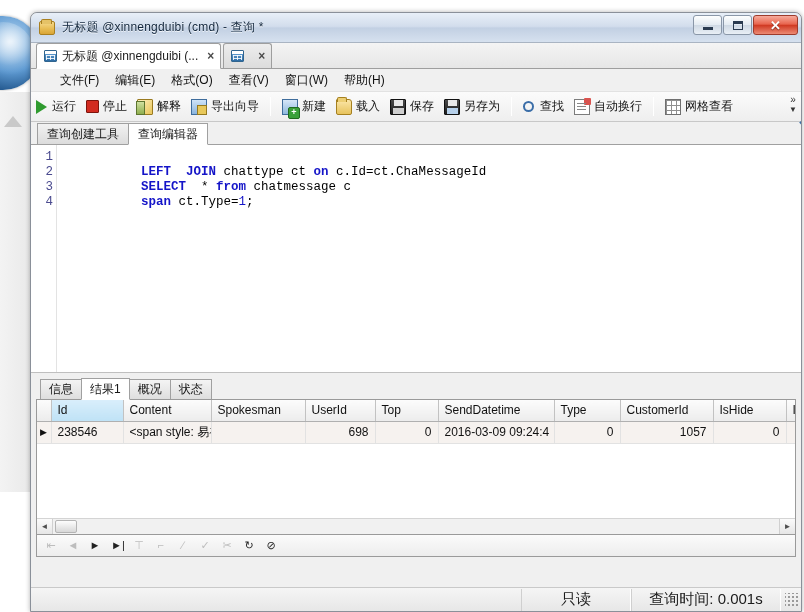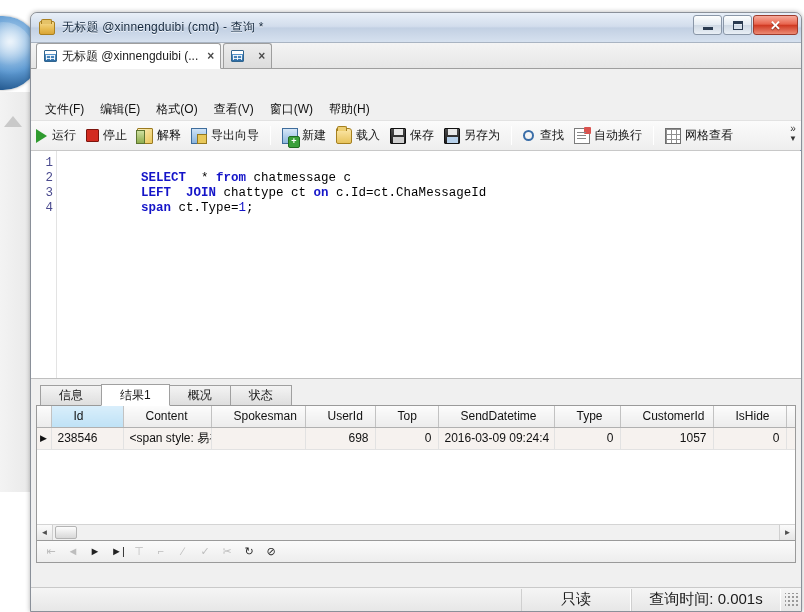--- a/index.html
+++ b/index.html
@@ -147,23 +147,22 @@
   .dtab-x {
     margin-left: 9px; font-size: 12px; color: #4a4a4a; font-weight: bold;
     line-height: 1;
   }
 
   
   .menubar {
     height: 23px;
     background: #f0f0f0;
     display: flex; align-items: center;
-    padding-left: 6px;
+    padding-left: 21px;
     border-bottom: 1px solid #e2e2e2;
-    margin-top: 29px;
   }
   .menu-item {
     font-size: 12px; color: #111;
     padding: 3px 8px;
     white-space: nowrap;
   }
 
   
   .toolbar {
     height: 30px;
@@ -274,21 +273,21 @@
 
   
   .results {
     background: #f0f0f0;
     height: 181px;
     padding: 4px 5px 0 5px;
   }
   .rtabs { display: flex; align-items: flex-end; height: 22px; padding-left: 4px; }
   .rtab {
     font-size: 12px; color: #161616;
-    height: 20px; padding: 0 18px;
+    height: 20px; padding: 0 8px;
     display: flex; align-items: center;
     border: 1px solid #a0a0a0; border-bottom: none;
     background: linear-gradient(to bottom, #f4f4f4, #dedede);
     margin-right: -1px;
     white-space: nowrap;
   }
   .rtab.active {
     background: #ffffff; height: 22px; margin-bottom: -1px;
     border-bottom: 1px solid #ffffff; position: relative; z-index: 2;
   }
@@ -300,21 +299,21 @@
     overflow: hidden;
   }
   table.grid { border-collapse: collapse; table-layout: fixed; width: 818px; font-size: 12px; }
   table.grid th {
     background: linear-gradient(to bottom, #fcfcfc, #ececec);
     border-right: 1px solid #c2c2c2;
     border-bottom: 1px solid #b0b0b0;
     font-weight: normal;
     color: #111;
     text-align: left;
-    padding: 3px 22px;
+    padding: 3px 6px;
     height: 21px;
     white-space: nowrap;
     overflow: hidden;
   }
   table.grid th.sel { background: linear-gradient(to bottom, #d9eefb, #bfe2f6); }
   table.grid td {
     border-right: 1px solid #e2e2e2;
     border-bottom: 1px solid #e2e2e2;
     padding: 2px 6px;
     height: 20px;
@@ -489,34 +488,42 @@
         <span class="ico ico-grid"></span>
         <span>网格查看</span>
       </div>
 
       <div class="tb-overflow">
         <span>»</span>
         <span class="chev">▼</span>
       </div>
     </div>
 
+    <div class="subtabs">
+      <div class="stab">
+        <span>查询创建工具</span>
+      </div>
+      <div class="stab active">
+        <span>查询编辑器</span>
+      </div>
+    </div>
 
     <div class="editor">
       <div class="gutter">
         <div>1</div>
         <div>2</div>
         <div>3</div>
         <div>4</div>
       </div>
       <div class="code">
         <div class="ln">
+          <span class="kw">LEFT</span><span>  </span><span class="kw">JOIN</span><span> chattype ct </span><span class="kw">on</span><span> c.Id=ct.ChaMessageId</span>
+        </div>
+        <div class="ln">
           <span class="kw">SELECT</span><span>  * </span><span class="kw">from</span><span> chatmessage c</span>
-        </div>
-        <div class="ln">
-          <span class="kw">LEFT</span><span>  </span><span class="kw">JOIN</span><span> chattype ct </span><span class="kw">on</span><span> c.Id=ct.ChaMessageId</span>
         </div>
         <div class="ln">
           <span class="kw">span</span><span> ct.Type=</span><span class="num">1</span><span>;</span>
         </div>
         <div class="ln"></div>
       </div>
     </div>
 
     <div class="results">
       <div class="rtabs">

